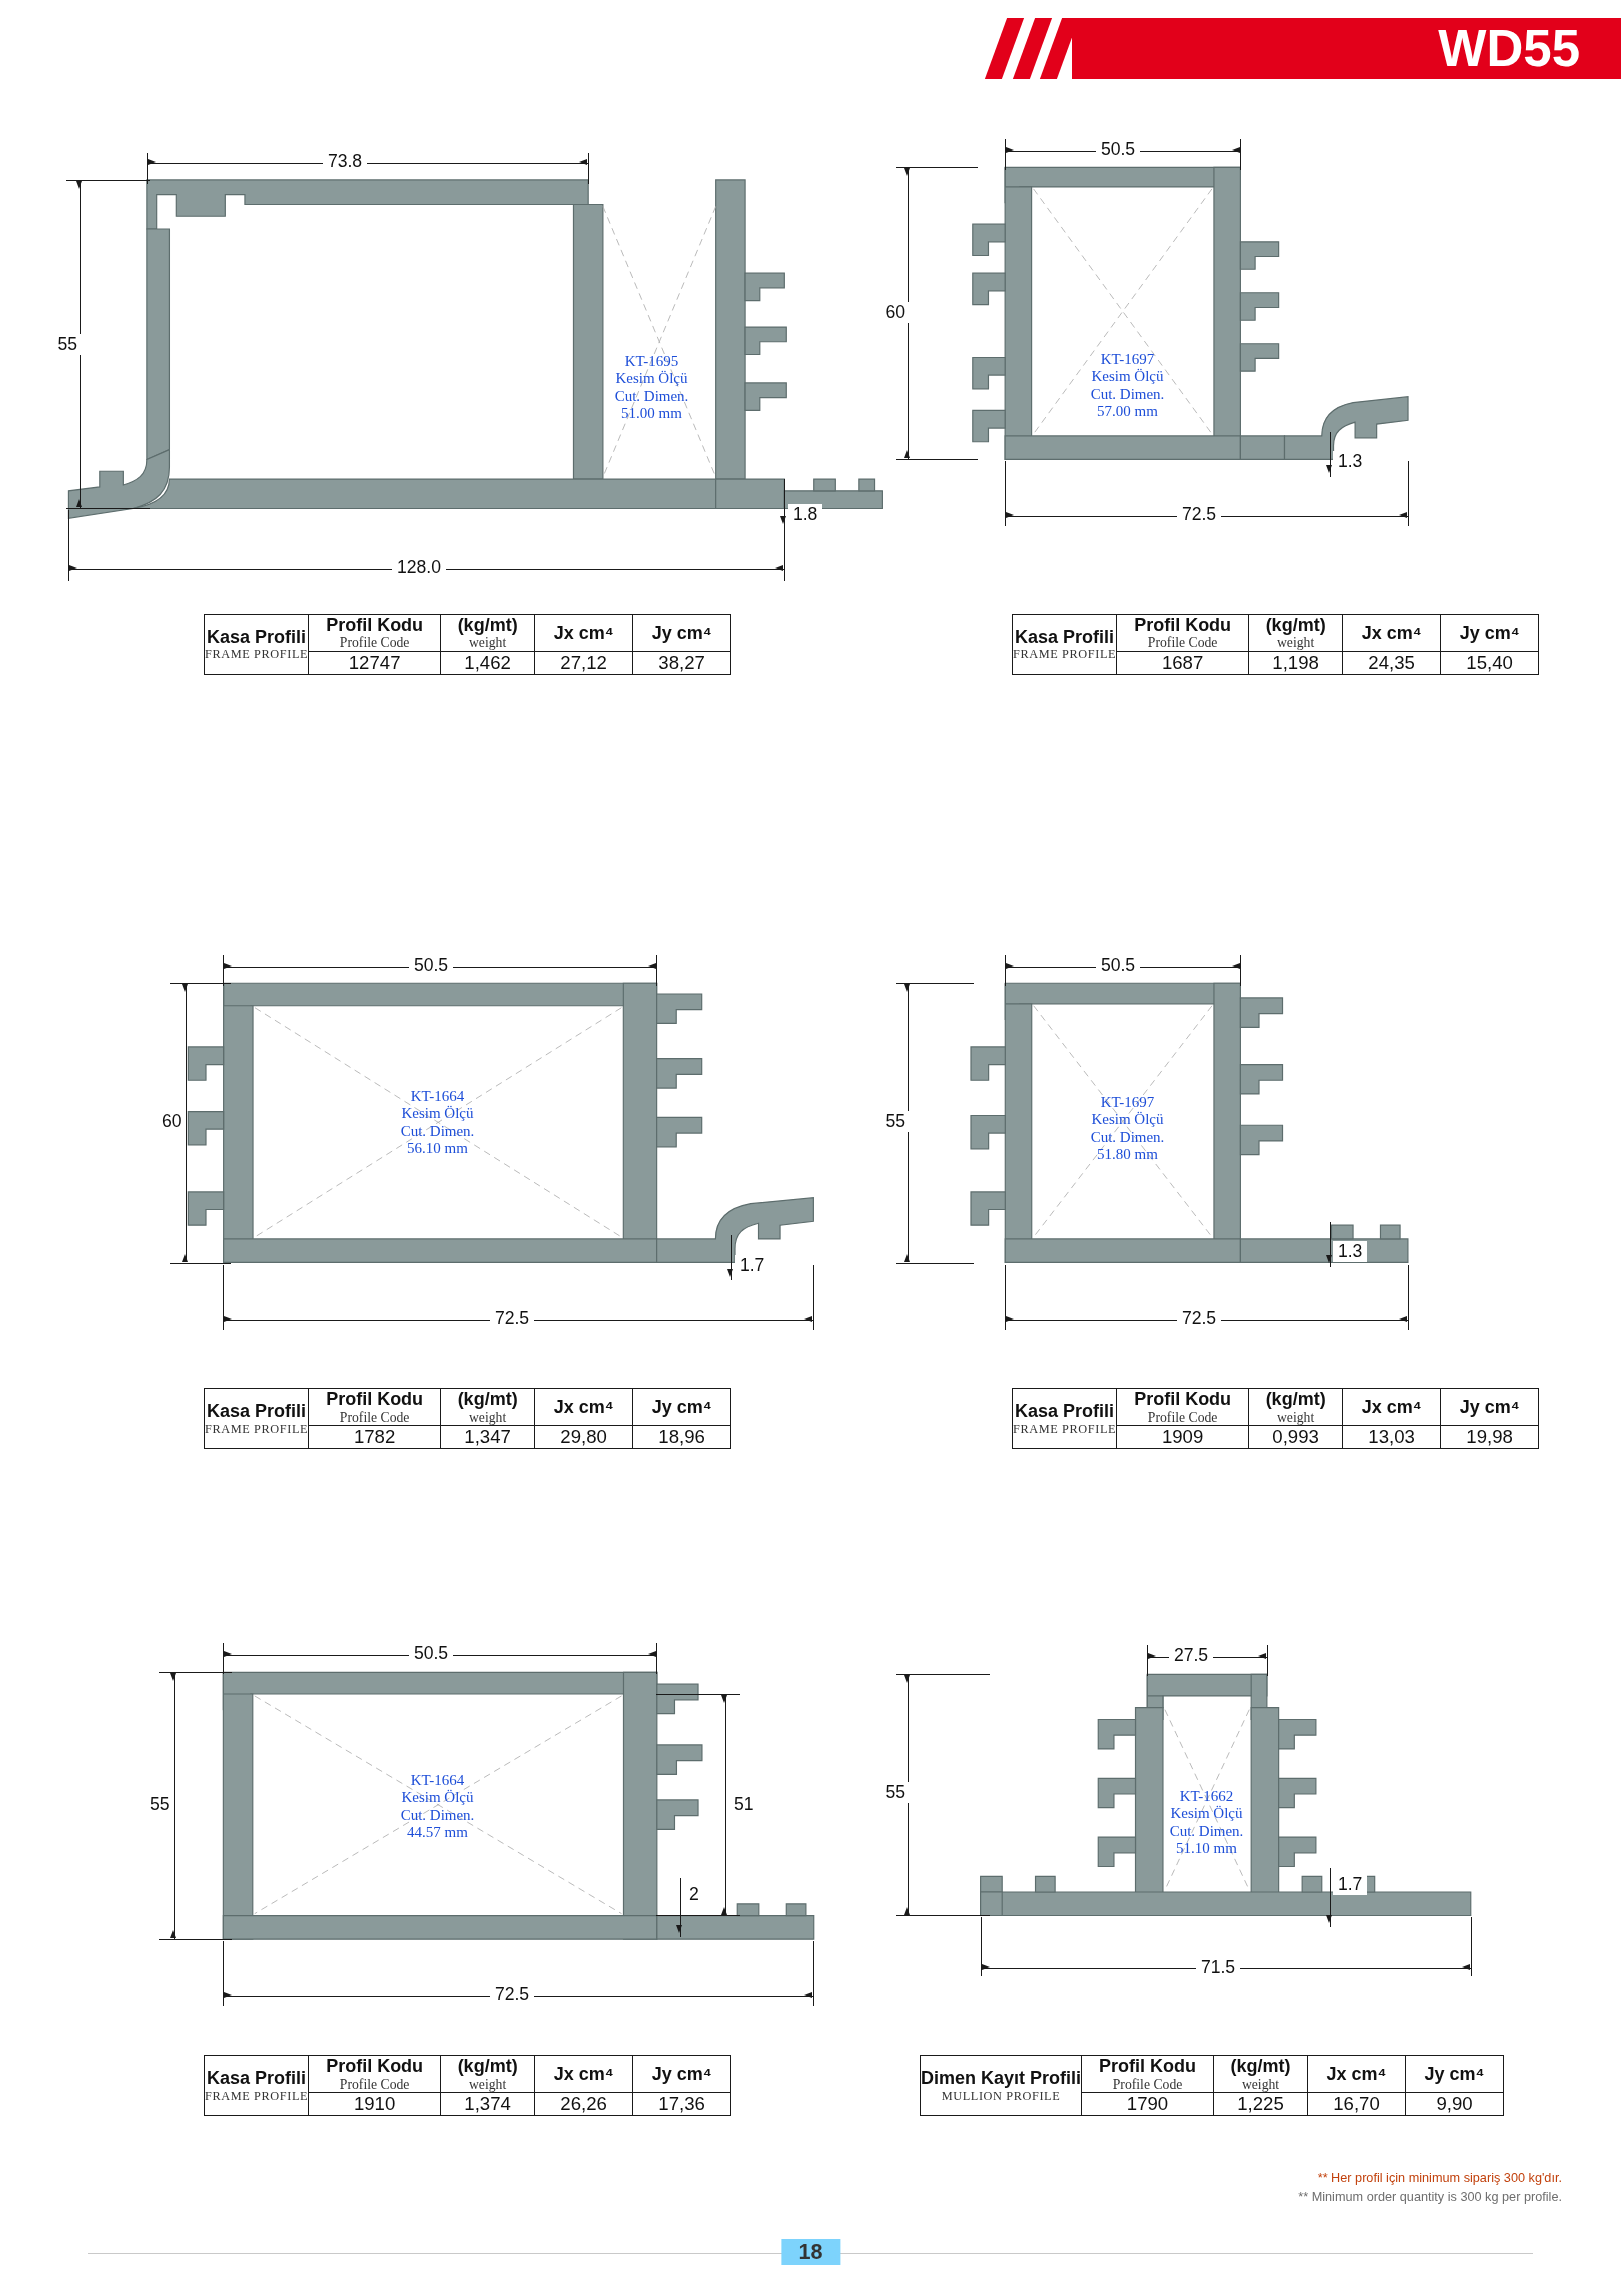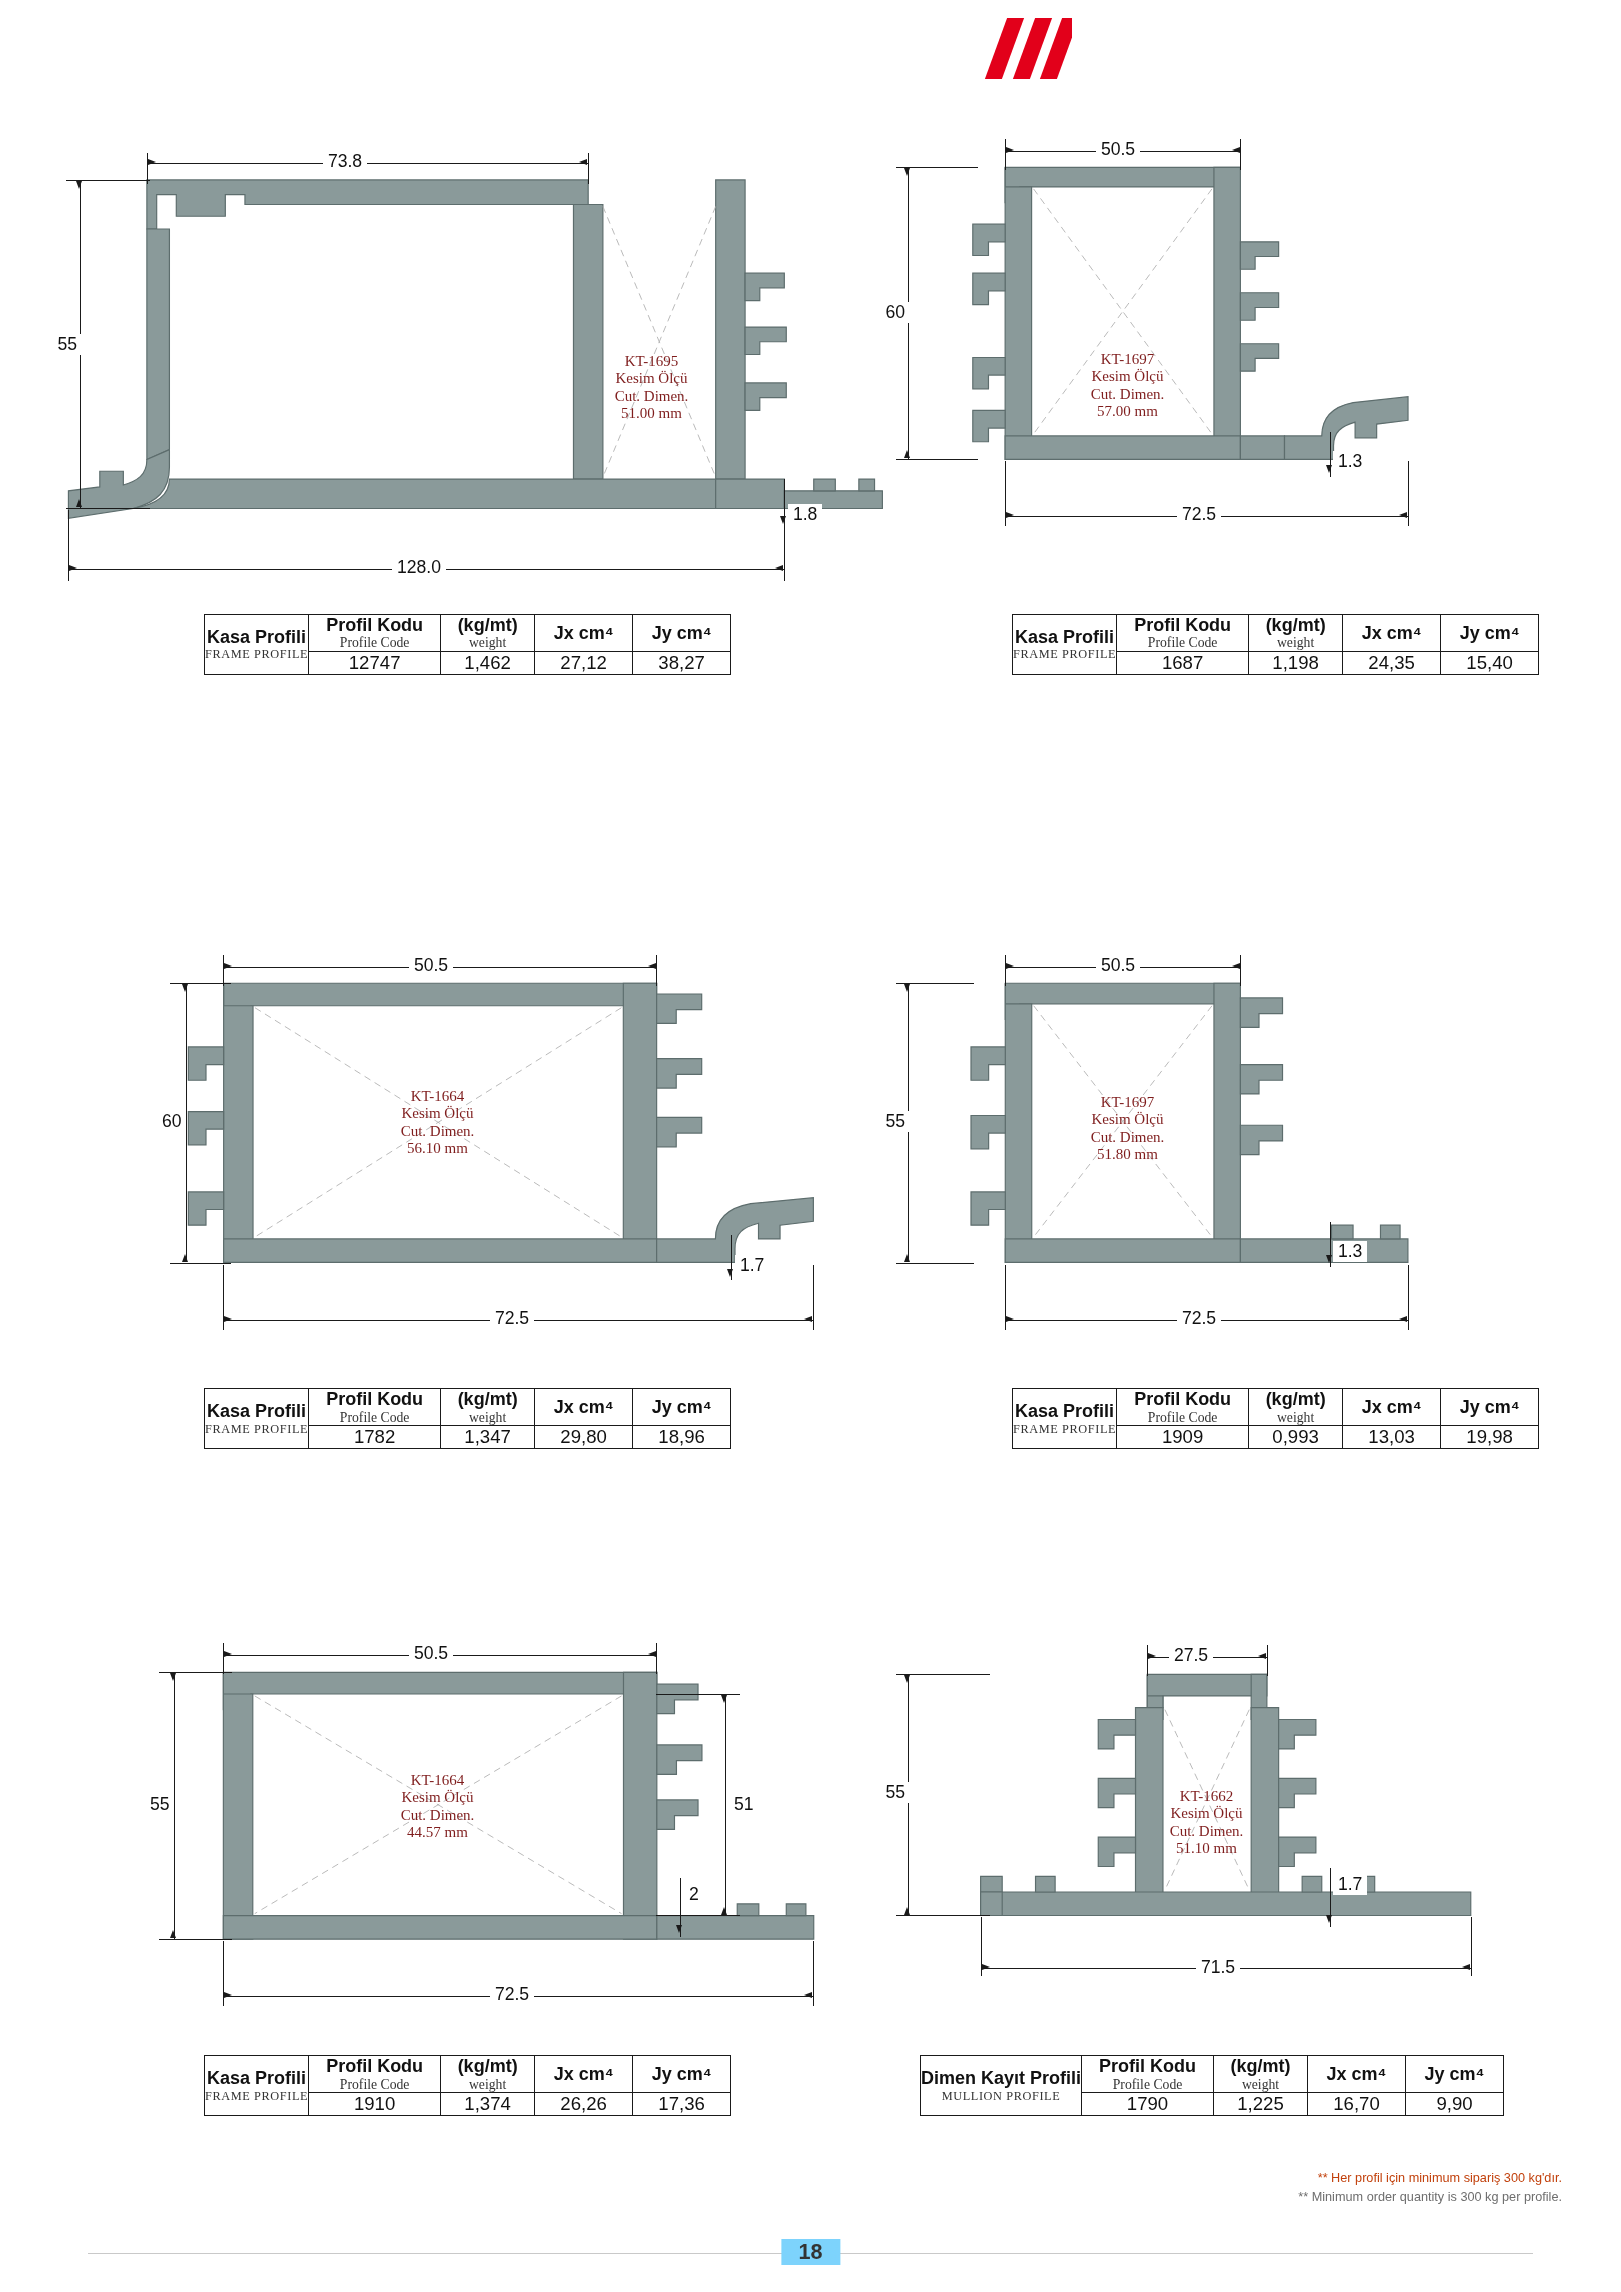--- a/index.html
+++ b/index.html
@@ -79,21 +79,21 @@
   .arrow-l { border-top:3.9px solid transparent; border-bottom:3.9px solid transparent; border-right:8.8px solid #1a1a1a; }
   .arrow-r { border-top:3.9px solid transparent; border-bottom:3.9px solid transparent; border-left:8.8px solid #1a1a1a; }
   .arrow-u { border-left:3.9px solid transparent; border-right:3.9px solid transparent; border-bottom:8.8px solid #1a1a1a; }
   .arrow-d { border-left:3.9px solid transparent; border-right:3.9px solid transparent; border-top:8.8px solid #1a1a1a; }
 
   
   .profile-svg { position:absolute; left:0; top:0; }
 
   .cut-note {
     position:absolute; text-align:center; line-height:1.16;
-    font-family:"Liberation Serif", serif; font-size:15px; color:#7f1d1d;
+    font-family:"Liberation Serif", serif; font-size:15px; color:#1d4ed8;
     white-space:nowrap;
   }
 
   
   .spec-table {
     position:absolute;
     border-collapse:collapse;
     font-family:"Liberation Sans", sans-serif;
   }
   .spec-table td, .spec-table th {
@@ -131,20 +131,23 @@
 </style>
 </head>
 <body>
 
 <div class="header">
   <div class="slashes">
       <i></i>
       <i></i>
       <i></i>
     </div>
+  <div class="header-right">
+    <span class="title">WD55</span>
+  </div>
 </div>
 
 <div class="sheet">
 
 <div class="cell" style="left:39px; top:9.8px; width:863px; height:686px;">
 
   <svg class="profile-svg" width="863" height="510" viewBox="0 0 880 520">
     <g fill="#8a9a9a" stroke="#5d6d6d" stroke-width="1.2">
 
       <path d="M110,55 L560,55 L560,80 L210,80 L210,70 L190,70 L190,92 L140,92 L140,70 L120,70 L120,105 L110,105 Z"></path>

